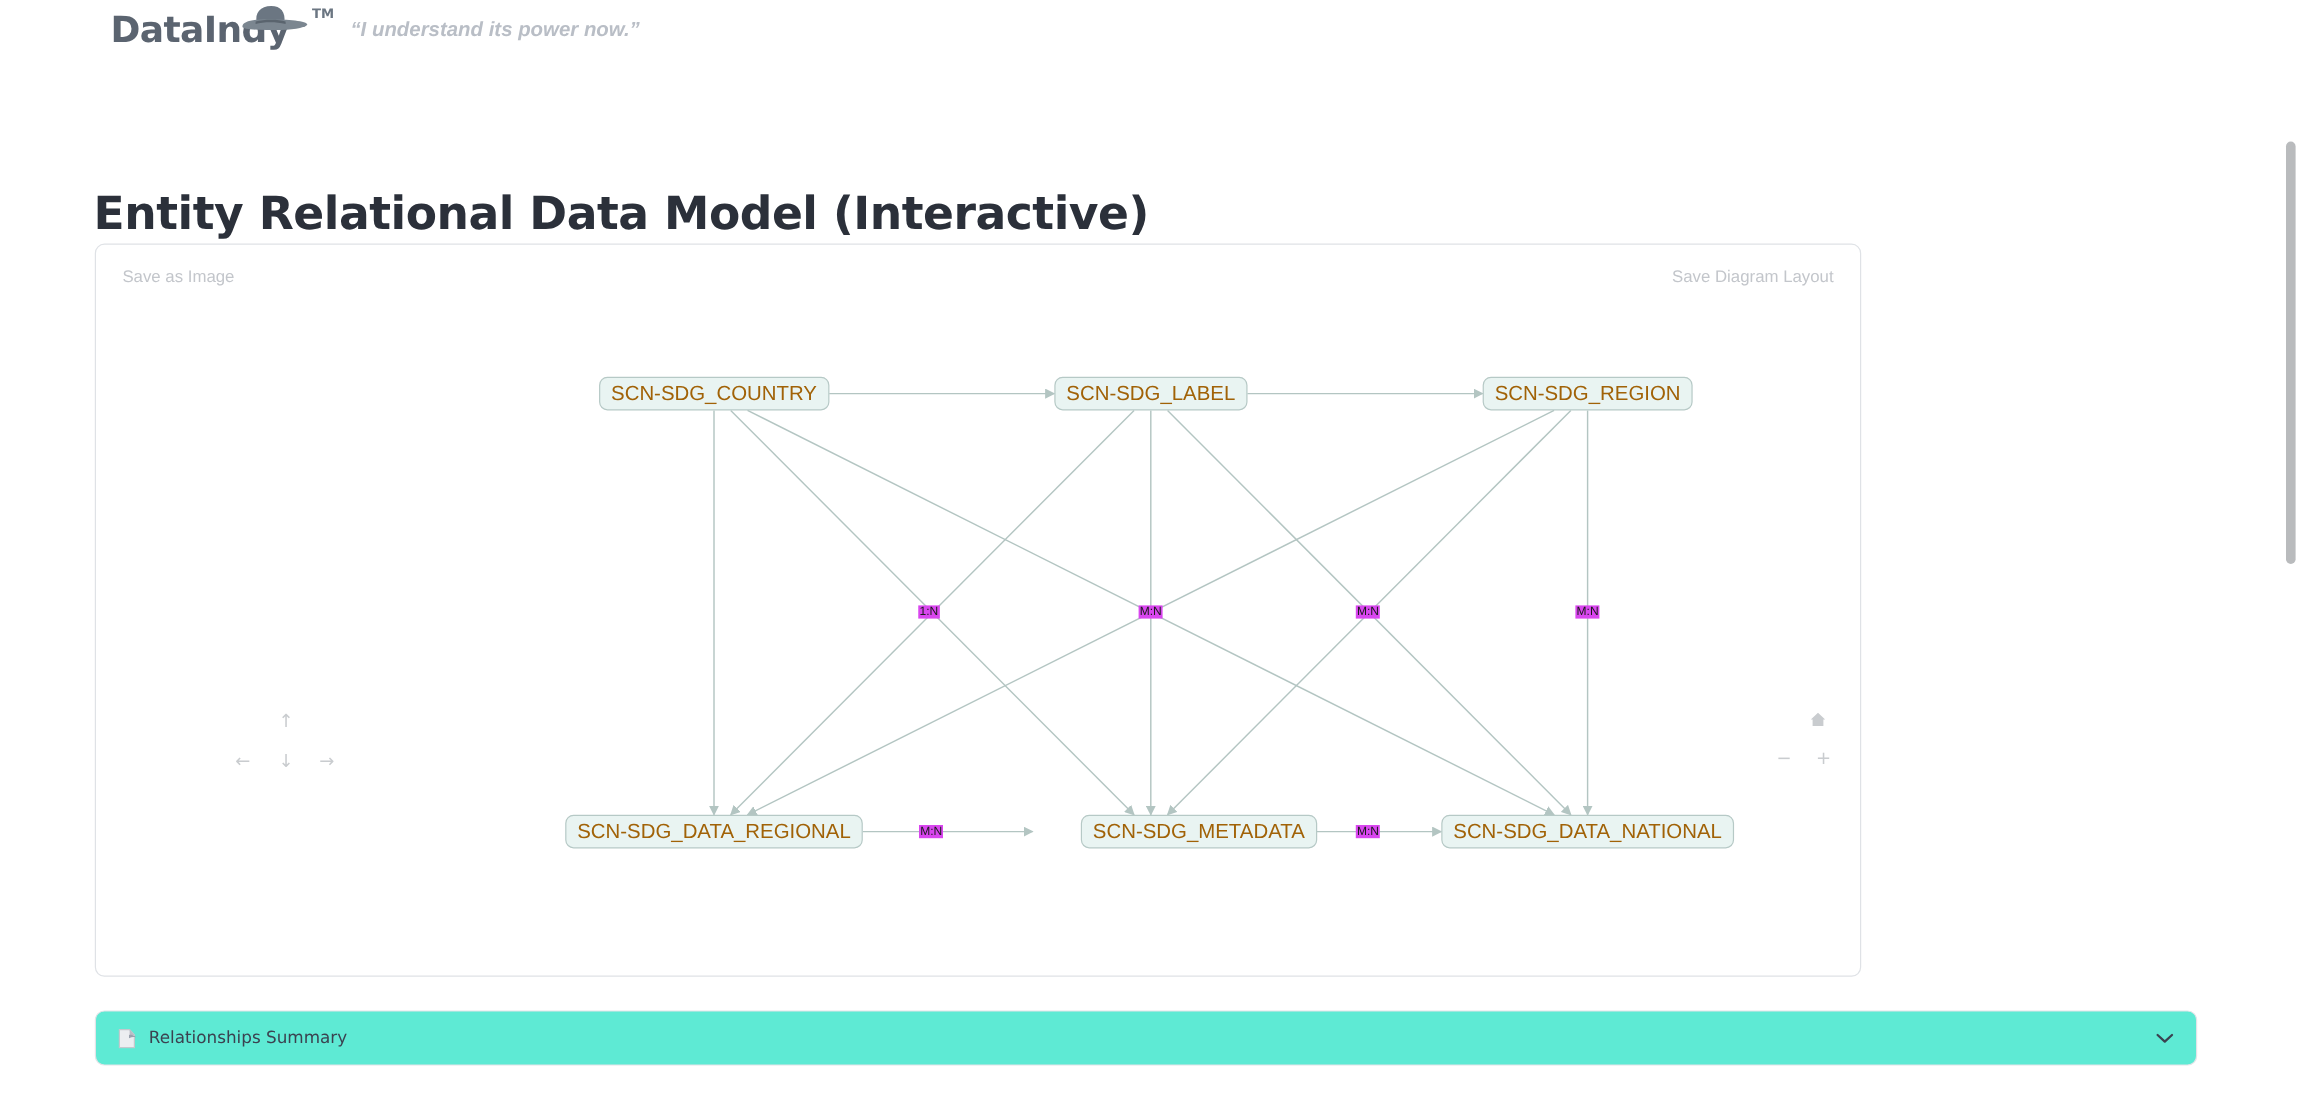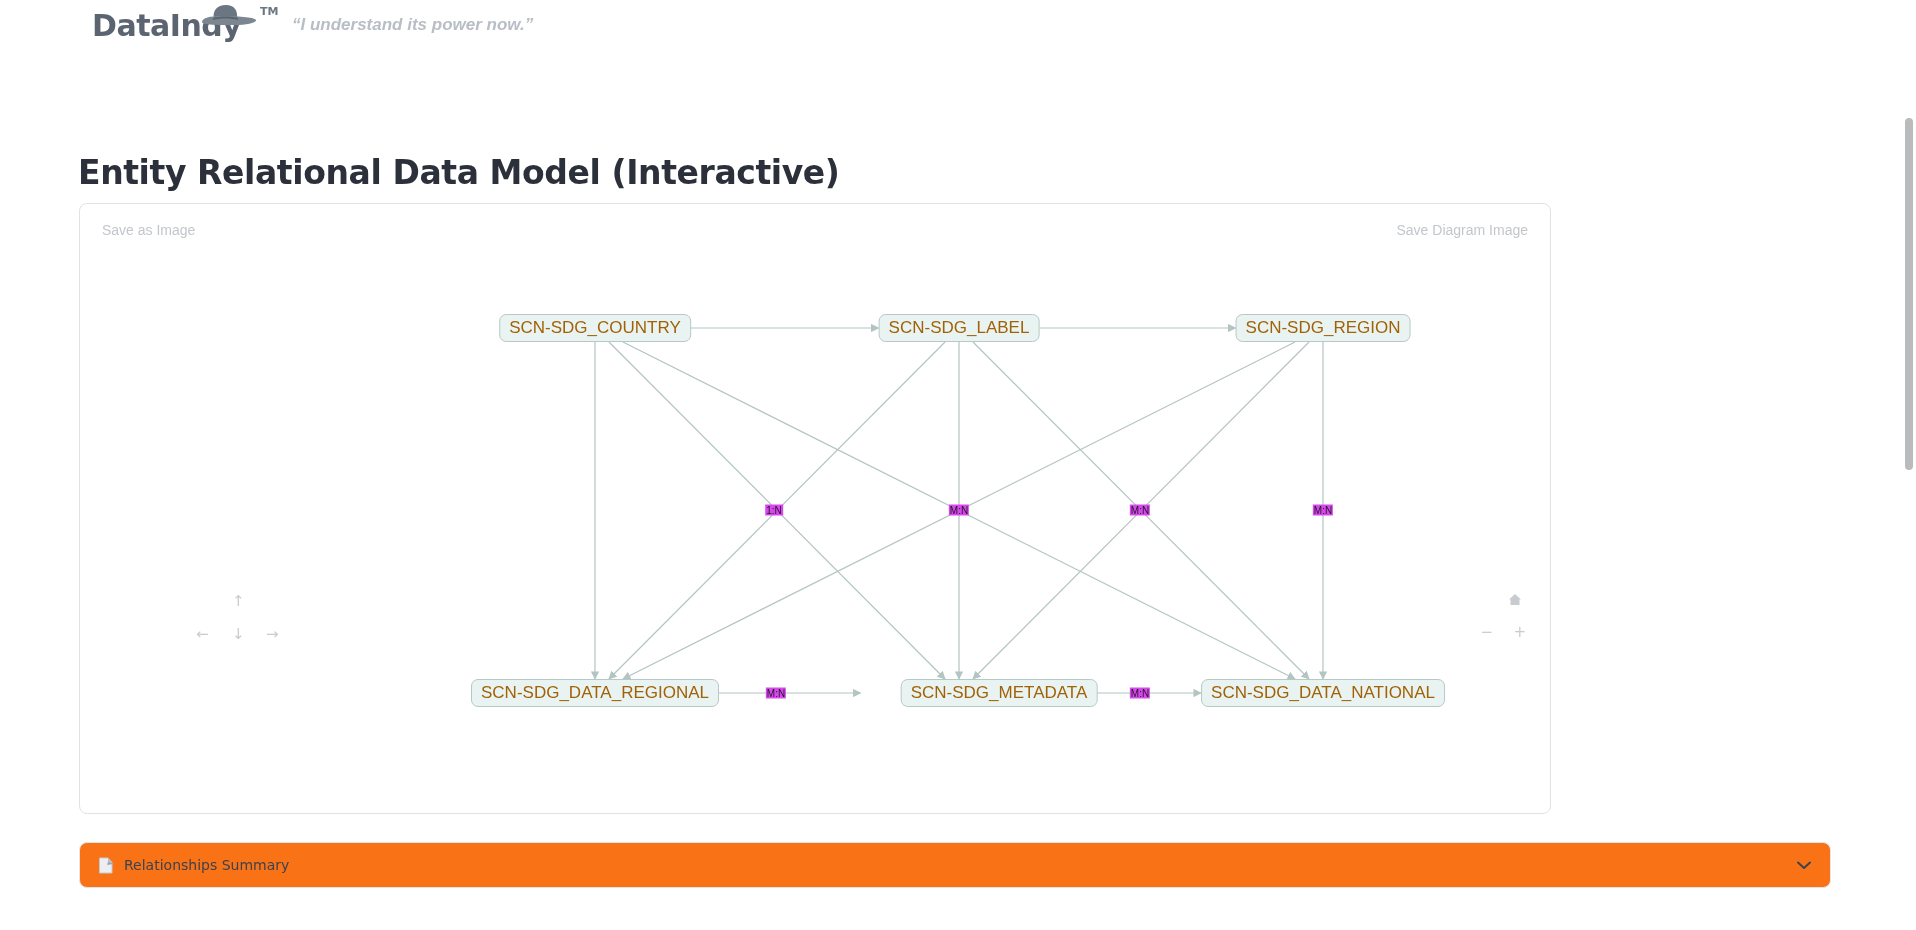--- a/index.html
+++ b/index.html
@@ -30,21 +30,21 @@
   .tagline {
     position:absolute; left:252px; top:15px;
     font-size:17px; font-style:italic; font-weight:700;
     color:#b9bec6; white-space:nowrap;
     font-family:"Liberation Sans", sans-serif;
   }
 
   
   .page-title {
     position:absolute; left:78px; top:131px;
-    font-size:33px; font-weight:700; color:#2b303a;
+    font-size:38px; font-weight:700; color:#2b303a;
     letter-spacing:-0.4px; white-space:nowrap;
     font-family:"DejaVu Sans", sans-serif;
   }
 
   
   .diagram-card {
     position:absolute; left:79px; top:203px;
     width:1472px; height:611px;
     border:1px solid #dfe2e6; border-radius:8px;
     background:#ffffff; overflow:hidden;
@@ -91,21 +91,21 @@
     cursor:pointer; user-select:none; line-height:1;
     font-family:"DejaVu Sans", sans-serif;
   }
   .ctrl svg { display:block; }
 
   
   .summary-bar {
     position:absolute; left:79px; top:842px;
     width:1752px; height:46px;
     border:1px solid #e2e4e8; border-radius:8px;
-    background:#f97316;
+    background:#5eead4;
     display:flex; align-items:center; justify-content:space-between;
     padding:0 18px; cursor:pointer;
   }
   .summary-left { display:flex; align-items:center; gap:10px; }
   .summary-icon { width:16px; height:17px; display:block; }
   .summary-label {
     font-size:14px; color:#3b4250;
     font-family:"DejaVu Sans", sans-serif; white-space:nowrap;
   }
   .chevron { width:16px; height:10px; display:block; }
@@ -136,21 +136,21 @@
       <span class="logo-tm">TM</span>
     </div>
     <div class="tagline">“I understand its power now.”</div>
   </div>
 
   <h1 class="page-title">Entity Relational Data Model (Interactive)</h1>
 
   <div class="diagram-card">
 
     <div class="btn-ghost btn-save-image">Save as Image</div>
-    <div class="btn-ghost btn-save-layout">Save Diagram Image</div>
+    <div class="btn-ghost btn-save-layout">Save Diagram Layout</div>
 
     <div class="graph" id="graph-canvas">
       <svg id="edge-layer" width="1750" height="609">
         <defs>
           <marker id="arrow" viewBox="0 0 10 10" refX="9" refY="5" markerWidth="7" markerHeight="7" orient="auto-start-reverse">
             <path d="M 0 0 L 10 5 L 0 10 z" fill="#b3c5c2"></path>
           </marker>
         </defs>
         <g id="edges-g">
             <line x1="611" y1="124" x2="798.5" y2="124" stroke="#b3c5c2" stroke-width="1.2" marker-end="url(#arrow)"></line>

